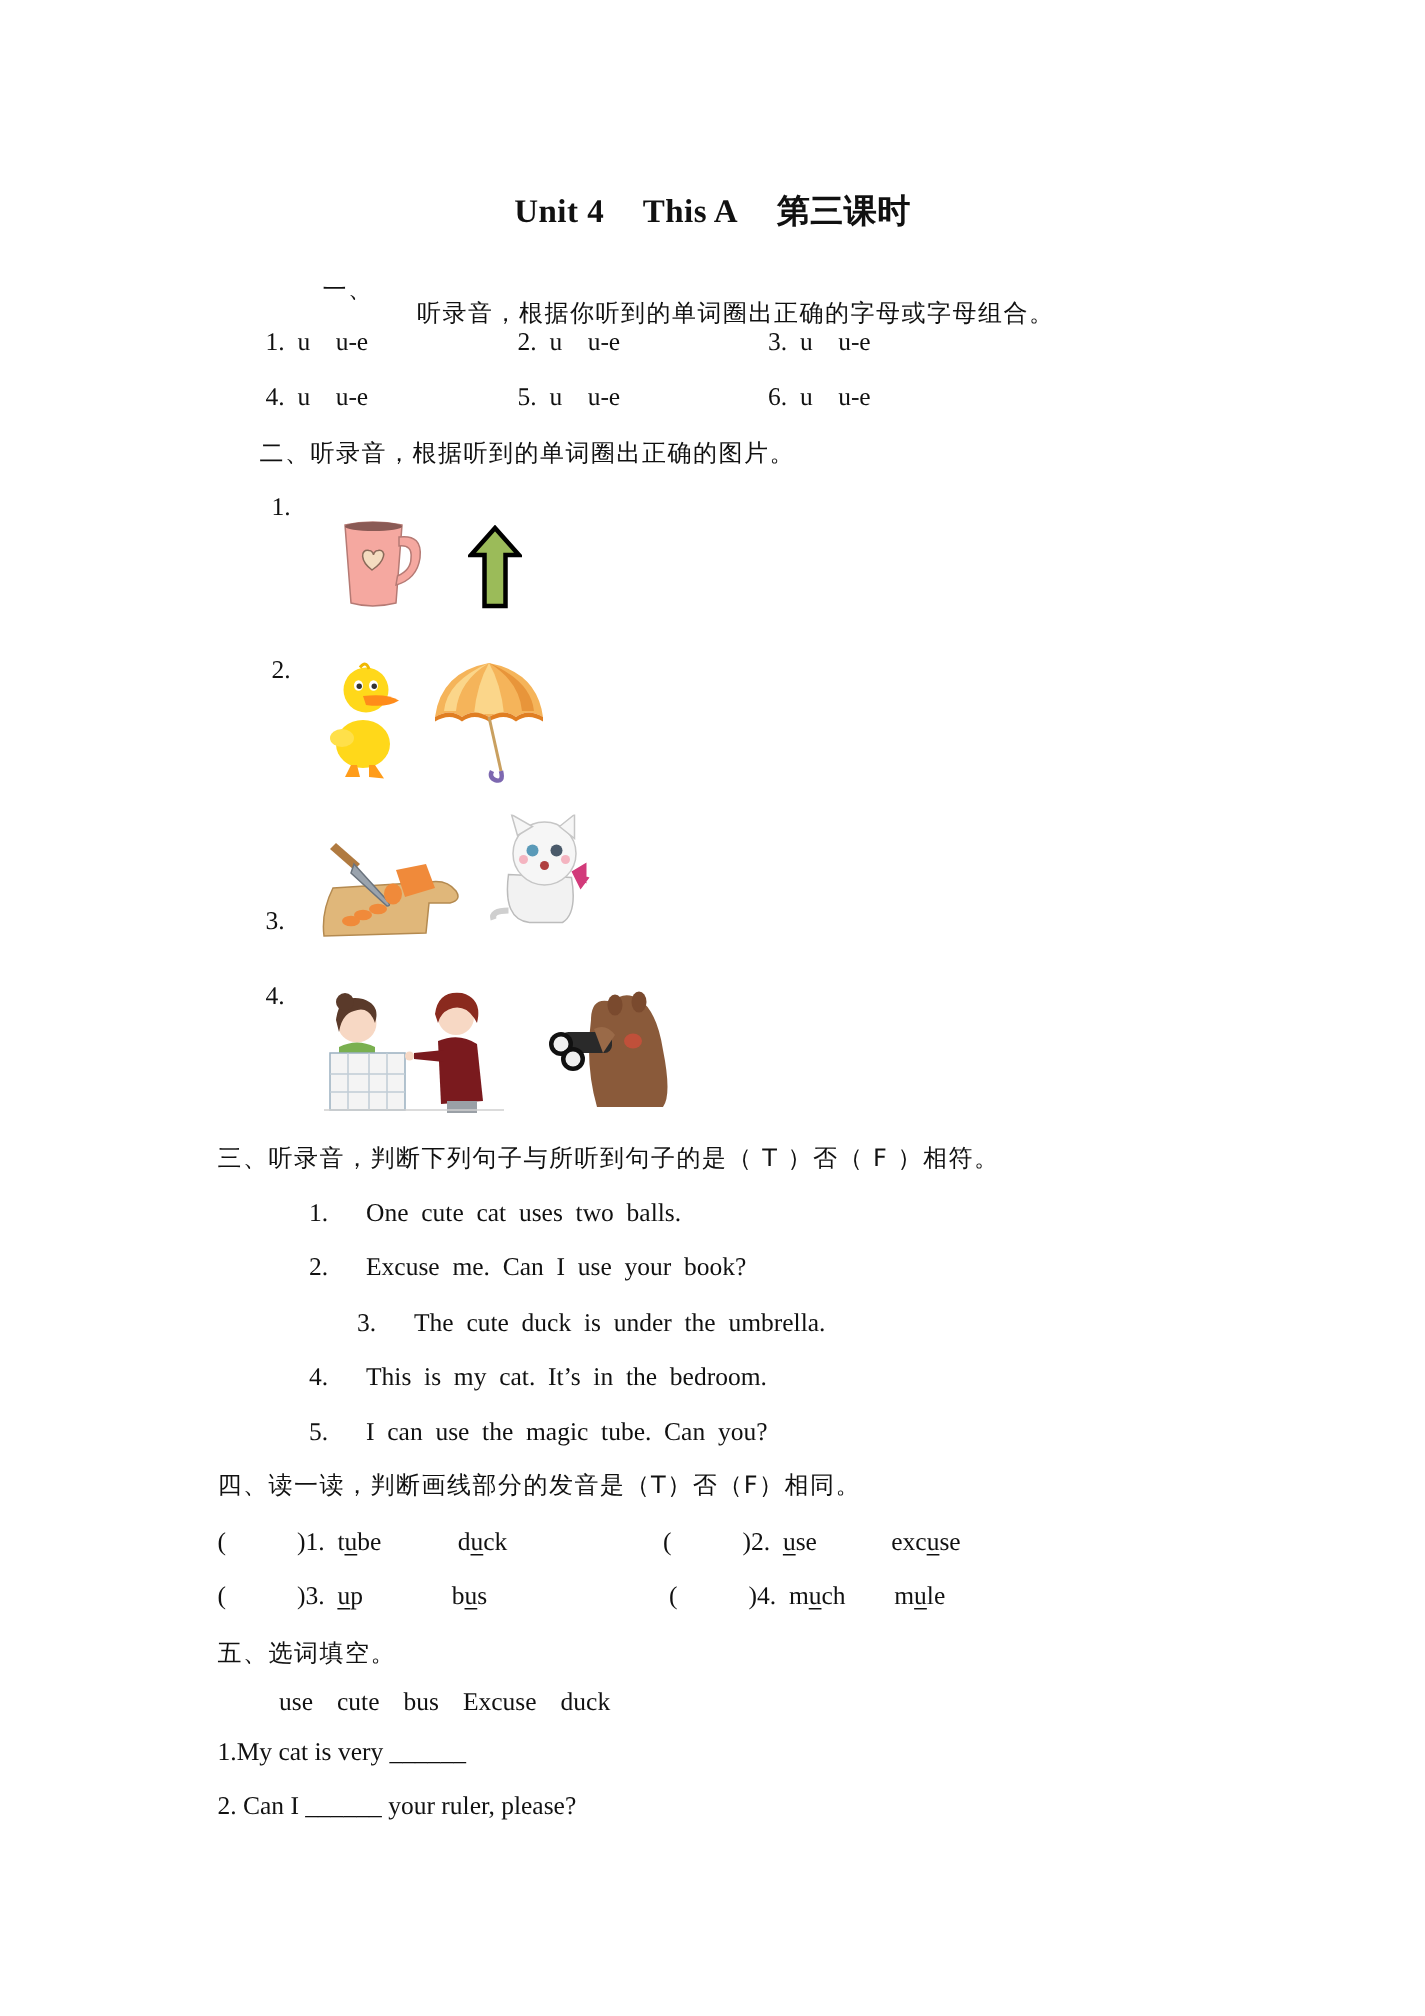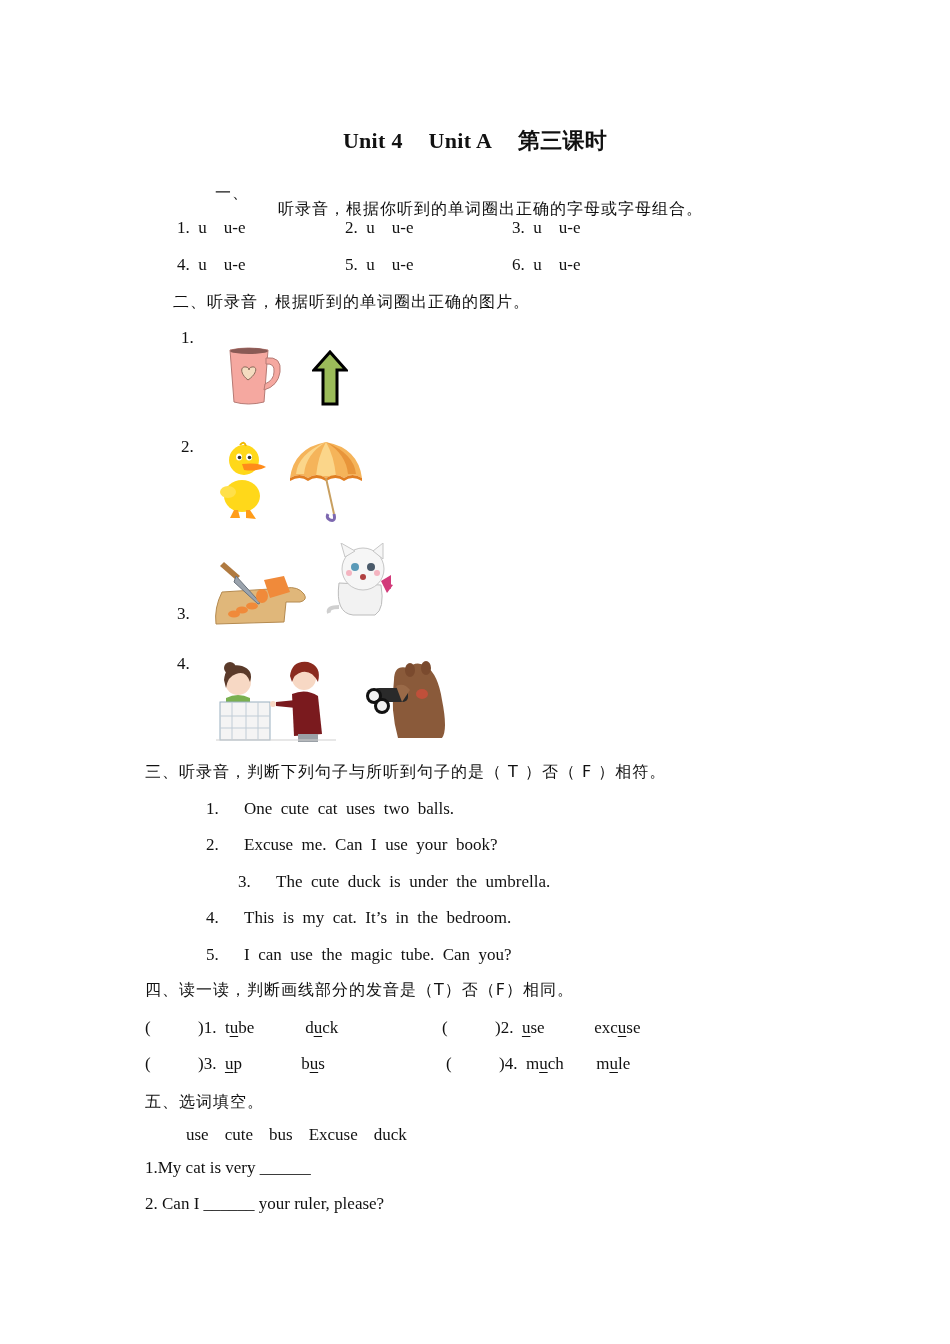--- a/index.html
+++ b/index.html
@@ -18,21 +18,21 @@
   .u { text-decoration: underline; text-decoration-thickness: 1px; text-underline-offset: 3px; }
   .pic { position: absolute; }
   .num { font-size: 17px; }
   .words span { margin-right: 16px; }
 </style>
 </head>
 <body>
 
 <div class="abs title">
   <span>Unit 4</span>
-  <span>Unit  A</span>
+  <span>This  A</span>
   <span>第三课时</span>
 </div>
 
 <div class="abs cn" style="left:215px; top:183px;">一、</div>
 <div class="abs cn" style="left:278px; top:183px;margin-top:16px;">听录音，根据你听到的单词圈出正确的字母或字母组合。</div>
 
 <div class="abs" style="left:177px; top:218px;">
   <span>1.</span>&nbsp;
   <span>u</span>&nbsp;&nbsp;&nbsp;
   <span>u-e</span>

